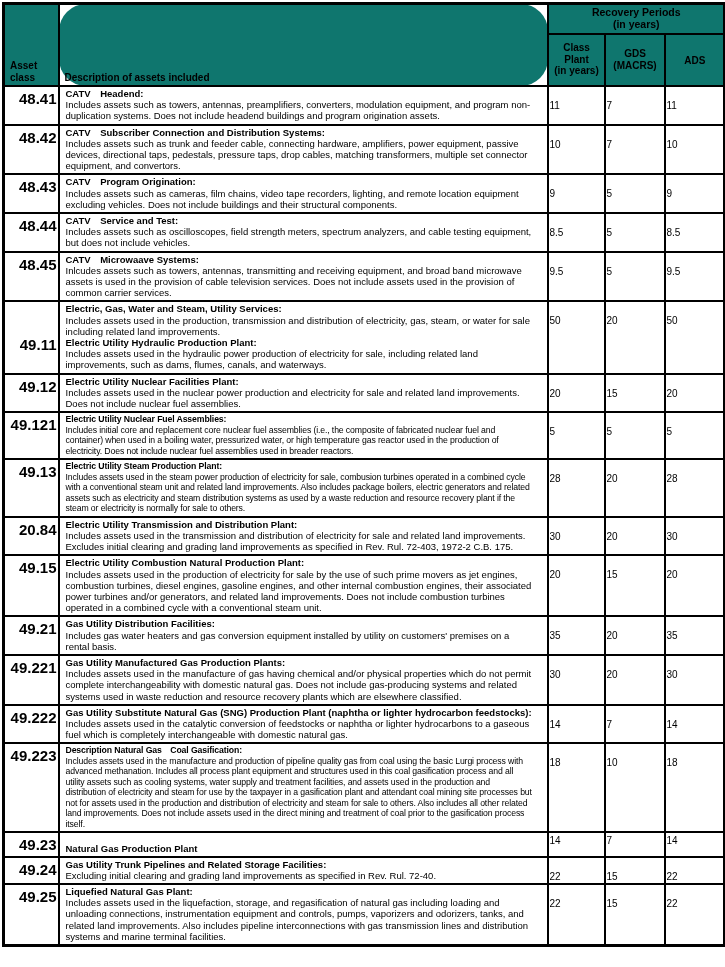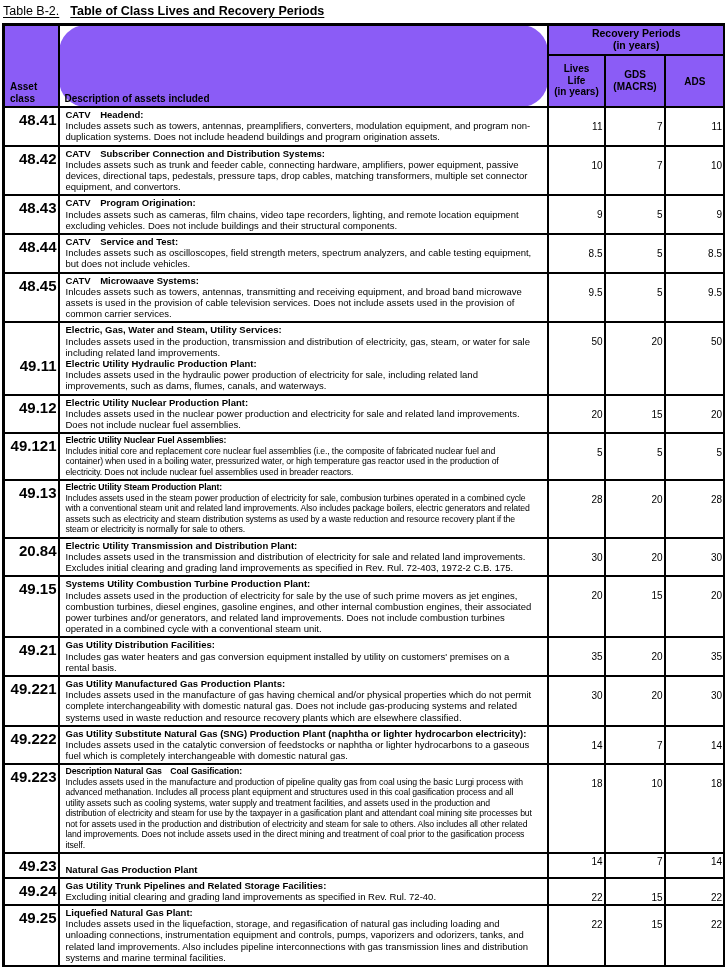--- a/index.html
+++ b/index.html
@@ -23,21 +23,21 @@
     border-collapse: collapse;
     table-layout: fixed;
     width: 721px;
     border: 3px solid #000;
   }
   th, td { border: 2px solid #000; }
 
   thead th {
     font-weight: bold;
     padding: 1px 4px 2px 5px;
-    background: #8b5cf6;
+    background: #0f766e;
   }
   .th-asset   { text-align: left;  vertical-align: bottom; white-space: pre-line; font-size: 10px; line-height: 11.5px; }
   .th-desc    { text-align: left;  vertical-align: bottom; font-size: 10px; border-radius: 27px; }
   .th-rp      { text-align: center; vertical-align: middle; white-space: pre-line; font-size: 10.5px; line-height: 11.5px; height: 25px; }
   .th-sub     { text-align: center; vertical-align: middle; white-space: pre-line; font-size: 10px; line-height: 11.5px; height: 30px; }
   .th-ads     { vertical-align: bottom; font-size: 10px; padding-bottom: 19px; }
 
   tbody td.ac {
     font-weight: bold;
     font-size: 15px;
@@ -47,60 +47,57 @@
   }
   tbody td.desc {
     vertical-align: top;
     padding: 1px 14px 2px 6px;
     font-size: 9.5px;
     line-height: 11.2px;
     margin-left: 8px;
   }
   tbody td.desc .hd { font-weight: bold; }
   tbody td.val {
-    text-align: right;
+    text-align: left;
     vertical-align: top;
     padding-top: 13px;
     font-size: 10px;
   }
   tr.single td.val { padding-top: 2px; }
   tr.single td.desc { padding-top: 10px; padding-bottom: 1px; }
   tr.condensed td.desc {
     font-size: 8.7px;
     line-height: 10.5px;
     letter-spacing: -0.12px;
   }
 </style>
 </head>
 <body>
 
 <div class="page">
 
-  <div class="title">
-    <span class="t-underline prefix">Table B-2.</span><span class="gap"></span><span class="t-underline main">Table of Class Lives and Recovery Periods</span>
-  </div>
 
   <table>
     <colgroup>
       <col style="width:55px">
       <col style="width:489px">
       <col style="width:57px">
       <col style="width:60px">
       <col style="width:60px">
     </colgroup>
     <thead>
       <tr>
         <th rowspan="2" class="th-asset">Asset
 class</th>
         <th rowspan="2" class="th-desc">Description of assets included</th>
         <th colspan="3" class="th-rp">Recovery Periods
 (in years)</th>
       </tr>
       <tr>
-        <th class="th-sub">Lives Life
+        <th class="th-sub">Class Plant
 (in years)</th>
         <th class="th-sub">GDS
 (MACRS)</th>
         <th class="th-sub th-ads">ADS</th>
       </tr>
     </thead>
     <tbody>
         <tr>
           <td class="ac">48.41</td>
           <td class="desc">
@@ -159,21 +156,21 @@
             <div class="hd">Electric Utility Hydraulic Production Plant:</div>
             <div>Includes assets used in the hydraulic power production of electricity for sale, including related land improvements, such as dams, flumes, canals, and waterways.</div>
           </td>
           <td class="val">50</td>
           <td class="val">20</td>
           <td class="val">50</td>
         </tr>
         <tr>
           <td class="ac">49.12</td>
           <td class="desc">
-            <div class="hd">Electric Utility Nuclear Production Plant:</div>
+            <div class="hd">Electric Utility Nuclear Facilities Plant:</div>
             <div>Includes assets used in the nuclear power production and electricity for sale and related land improvements. Does not include nuclear fuel assemblies.</div>
           </td>
           <td class="val">20</td>
           <td class="val">15</td>
           <td class="val">20</td>
         </tr>
         <tr class="condensed">
           <td class="ac">49.121</td>
           <td class="desc">
             <div class="hd">Electric Utility Nuclear Fuel Assemblies:</div>
@@ -199,21 +196,21 @@
             <div class="hd">Electric Utility Transmission and Distribution Plant:</div>
             <div>Includes assets used in the transmission and distribution of electricity for sale and related land improvements. Excludes initial clearing and grading land improvements as specified in Rev. Rul. 72-403, 1972-2 C.B. 175.</div>
           </td>
           <td class="val">30</td>
           <td class="val">20</td>
           <td class="val">30</td>
         </tr>
         <tr>
           <td class="ac">49.15</td>
           <td class="desc">
-            <div class="hd">Systems Utility Combustion Turbine Production Plant:</div>
+            <div class="hd">Electric Utility Combustion Natural Production Plant:</div>
             <div>Includes assets used in the production of electricity for sale by the use of such prime movers as jet engines, combustion turbines, diesel engines, gasoline engines, and other internal combustion engines, their associated power turbines and/or generators, and related land improvements. Does not include combustion turbines operated in a combined cycle with a conventional steam unit.</div>
           </td>
           <td class="val">20</td>
           <td class="val">15</td>
           <td class="val">20</td>
         </tr>
         <tr>
           <td class="ac">49.21</td>
           <td class="desc">
             <div class="hd">Gas Utility Distribution Facilities:</div>
@@ -229,21 +226,21 @@
             <div class="hd">Gas Utility Manufactured Gas Production Plants:</div>
             <div>Includes assets used in the manufacture of gas having chemical and/or physical properties which do not permit complete interchangeability with domestic natural gas. Does not include gas-producing systems and related systems used in waste reduction and resource recovery plants which are elsewhere classified.</div>
           </td>
           <td class="val">30</td>
           <td class="val">20</td>
           <td class="val">30</td>
         </tr>
         <tr>
           <td class="ac">49.222</td>
           <td class="desc">
-            <div class="hd">Gas Utility Substitute Natural Gas (SNG) Production Plant (naphtha or lighter hydrocarbon electricity):</div>
+            <div class="hd">Gas Utility Substitute Natural Gas (SNG) Production Plant (naphtha or lighter hydrocarbon feedstocks):</div>
             <div>Includes assets used in the catalytic conversion of feedstocks or naphtha or lighter hydrocarbons to a gaseous fuel which is completely interchangeable with domestic natural gas.</div>
           </td>
           <td class="val">14</td>
           <td class="val">7</td>
           <td class="val">14</td>
         </tr>
         <tr class="condensed">
           <td class="ac">49.223</td>
           <td class="desc">
             <div class="hd">Description Natural Gas Coal Gasification:</div>

